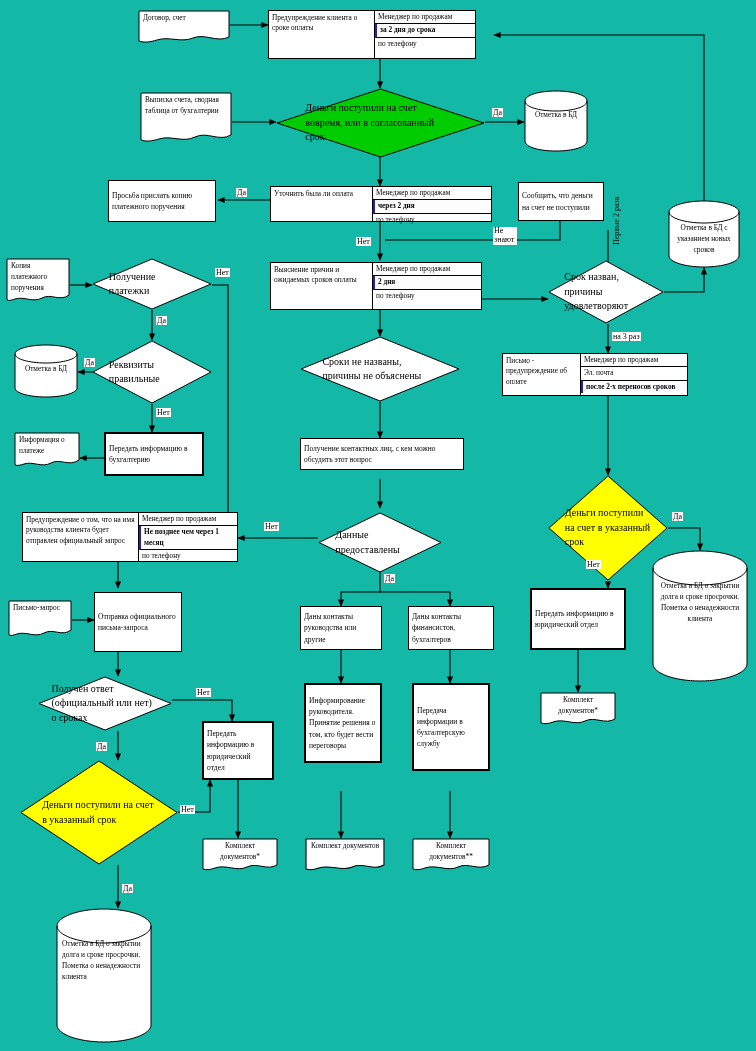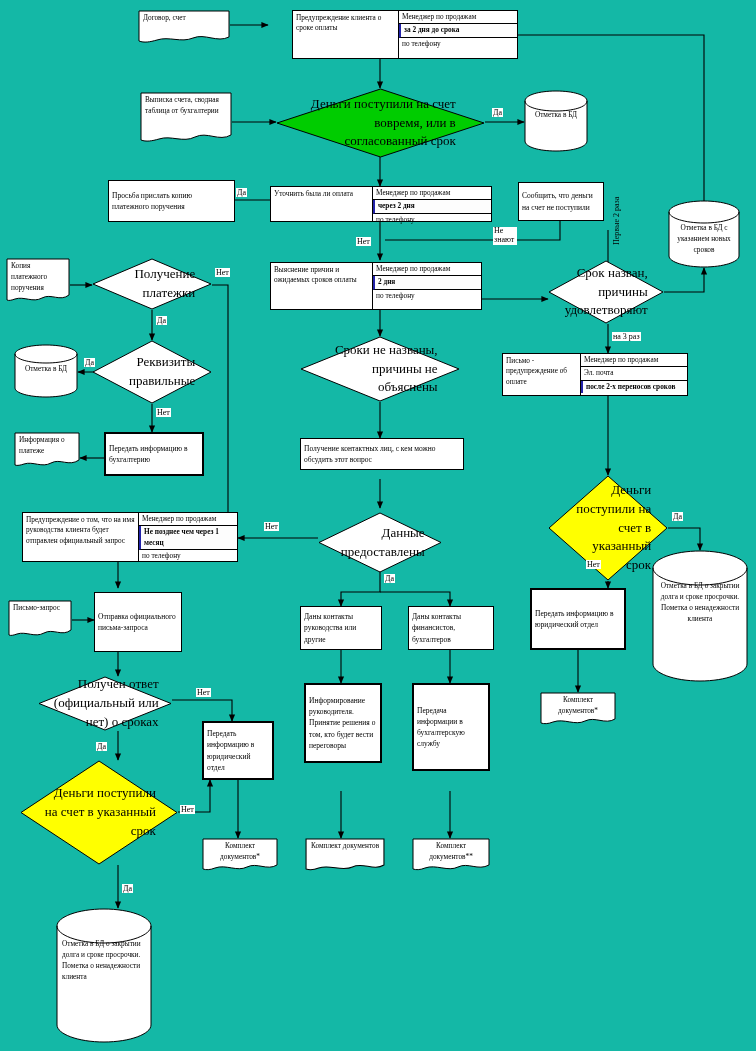--- a/index.html
+++ b/index.html
@@ -58,22 +58,22 @@
   .action .right .row.em{
     font-weight:bold;
     border-left:2px solid #2222aa;
     background:#fdfdfd;
     white-space:normal;
   }
 
   
   .diamond{
     display:flex;align-items:center;justify-content:center;
-    text-align:right;
-    font-size:13px;
+    text-align:left;
+    font-size:10px;
     line-height:1.45;
   }
   .diamond .dshape{
     position:absolute;left:0;top:0;width:100%;height:100%;
   }
   .diamond .dtext{
     position:relative;
     z-index:2;
     width:72%;
     padding:0 2px;
@@ -218,21 +218,21 @@
     </g>
   </svg>
 
   <div class="node docshape" style="left:138px;top:10px;width:92px;height:34px;">
     <svg viewBox="0 0 92 34" preserveAspectRatio="none">
       <path d="M1,1 H91 V27 C79,33 67,23 55,28 C43,33 31,26 19,30 C12,32 6,33 1,31 Z" fill="#fff" stroke="#000" stroke-width="1"></path>
     </svg>
     <div class="dtext">Договор, счет</div>
   </div>
 
-  <div class="node action" style="left:268px;top:10px;width:226px;height:49px;margin-left:24px;">
+  <div class="node action" style="left:268px;top:10px;width:208px;height:49px;">
     <div class="left" style="width:100px;">Предупреждение клиента о сроке оплаты</div>
     <div class="right">
       <div class="row">Менеджер по продажам</div>
       <div class="row em">за 2 дня до срока</div>
       <div class="row">по телефону</div>
     </div>
   </div>
 
   <div class="node docshape" style="left:140px;top:92px;width:92px;height:52px;">
     <svg viewBox="0 0 92 52" preserveAspectRatio="none">
@@ -249,21 +249,21 @@
   </div>
 
   <div class="node db" style="left:524px;top:90px;width:64px;height:62px;">
     <svg viewBox="0 0 64 62" preserveAspectRatio="none">
       <path d="M1,11 C1,5 15,1 32,1 C49,1 63,5 63,11 V51 C63,57 49,61 32,61 C15,61 1,57 1,51 Z" fill="#fff" stroke="#000" stroke-width="1"></path>
       <path d="M1,11 C1,17 15,21 32,21 C49,21 63,17 63,11" fill="none" stroke="#000" stroke-width="1"></path>
     </svg>
     <div class="dtext below left">Отметка в БД</div>
   </div>
 
-  <div class="node box" style="left:108px;top:180px;width:127px;height:42px;">
+  <div class="node box" style="left:108px;top:180px;width:108px;height:42px;">
     <span>Просьба прислать копию платежного поручения</span>
   </div>
 
   <div class="node action" style="left:270px;top:186px;width:222px;height:36px;">
     <div class="left" style="width:96px;">Уточнить была ли оплата</div>
     <div class="right">
       <div class="row">Менеджер по продажам</div>
       <div class="row em">через 2 дня</div>
       <div class="row">по телефону</div>
     </div>

